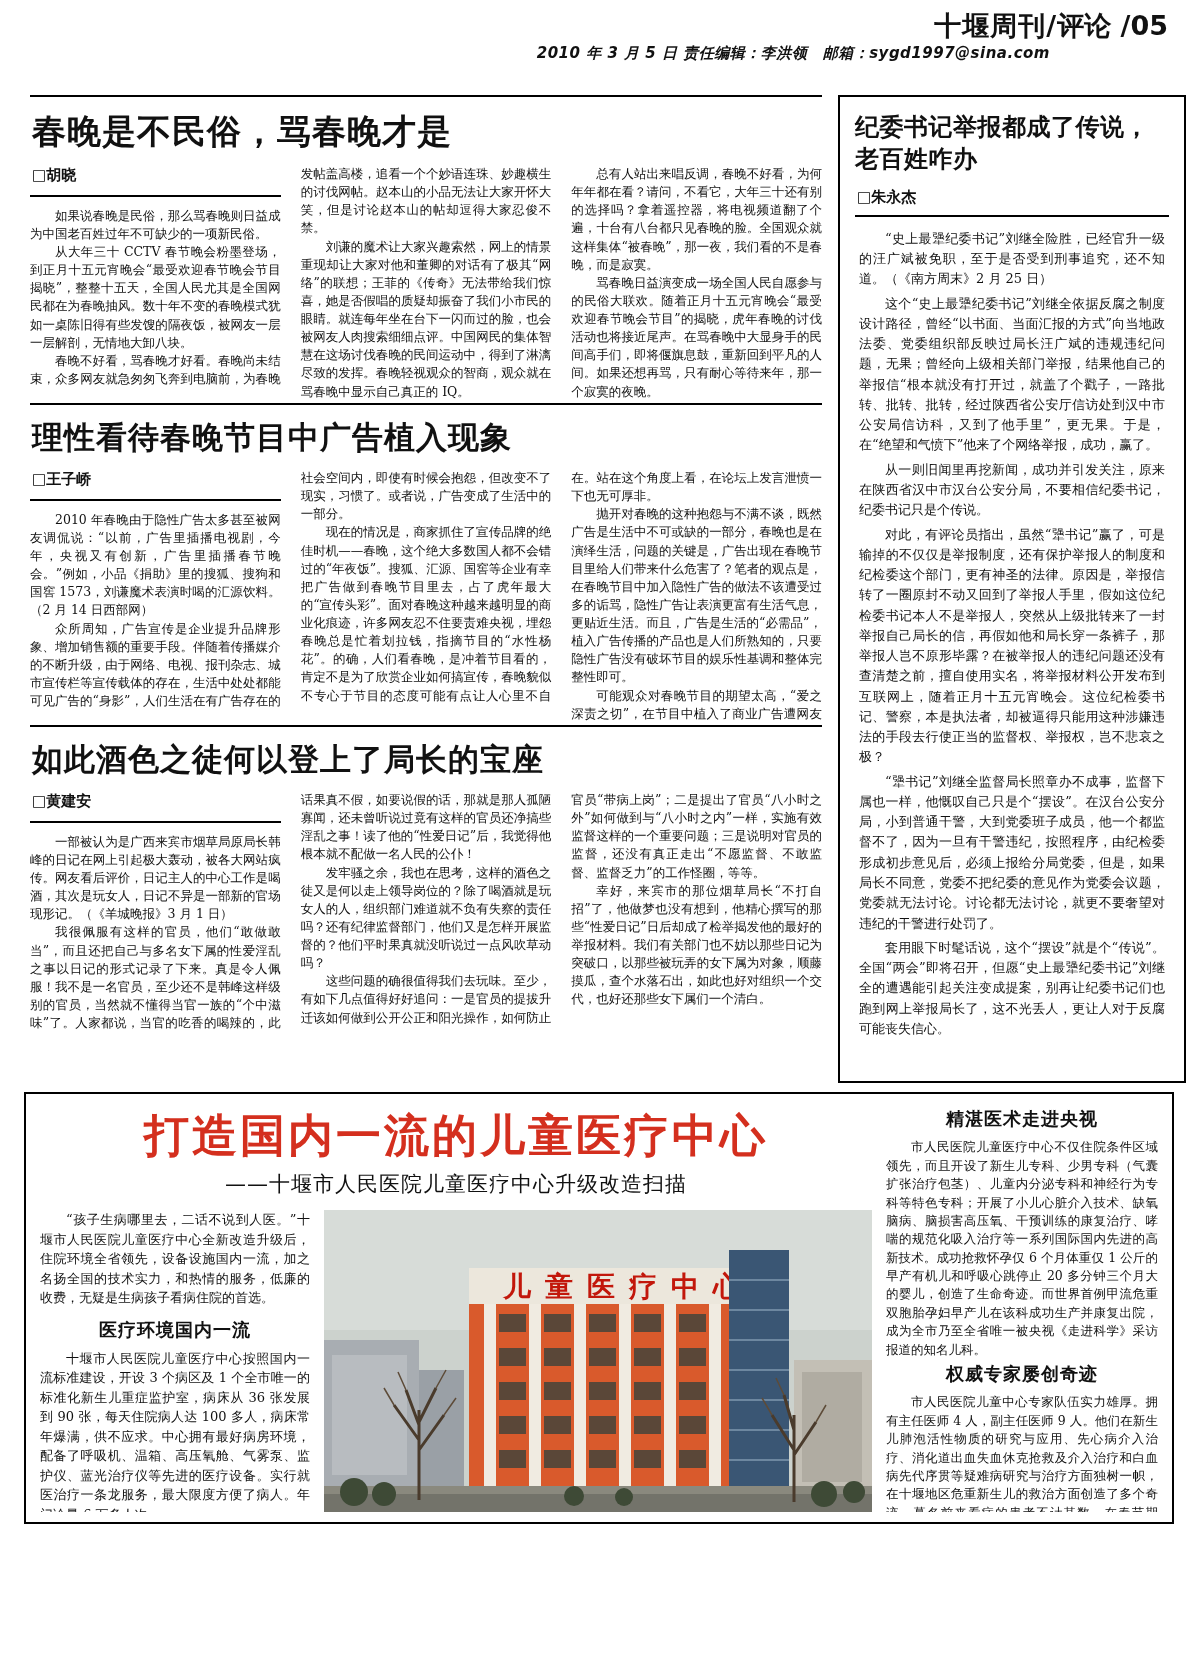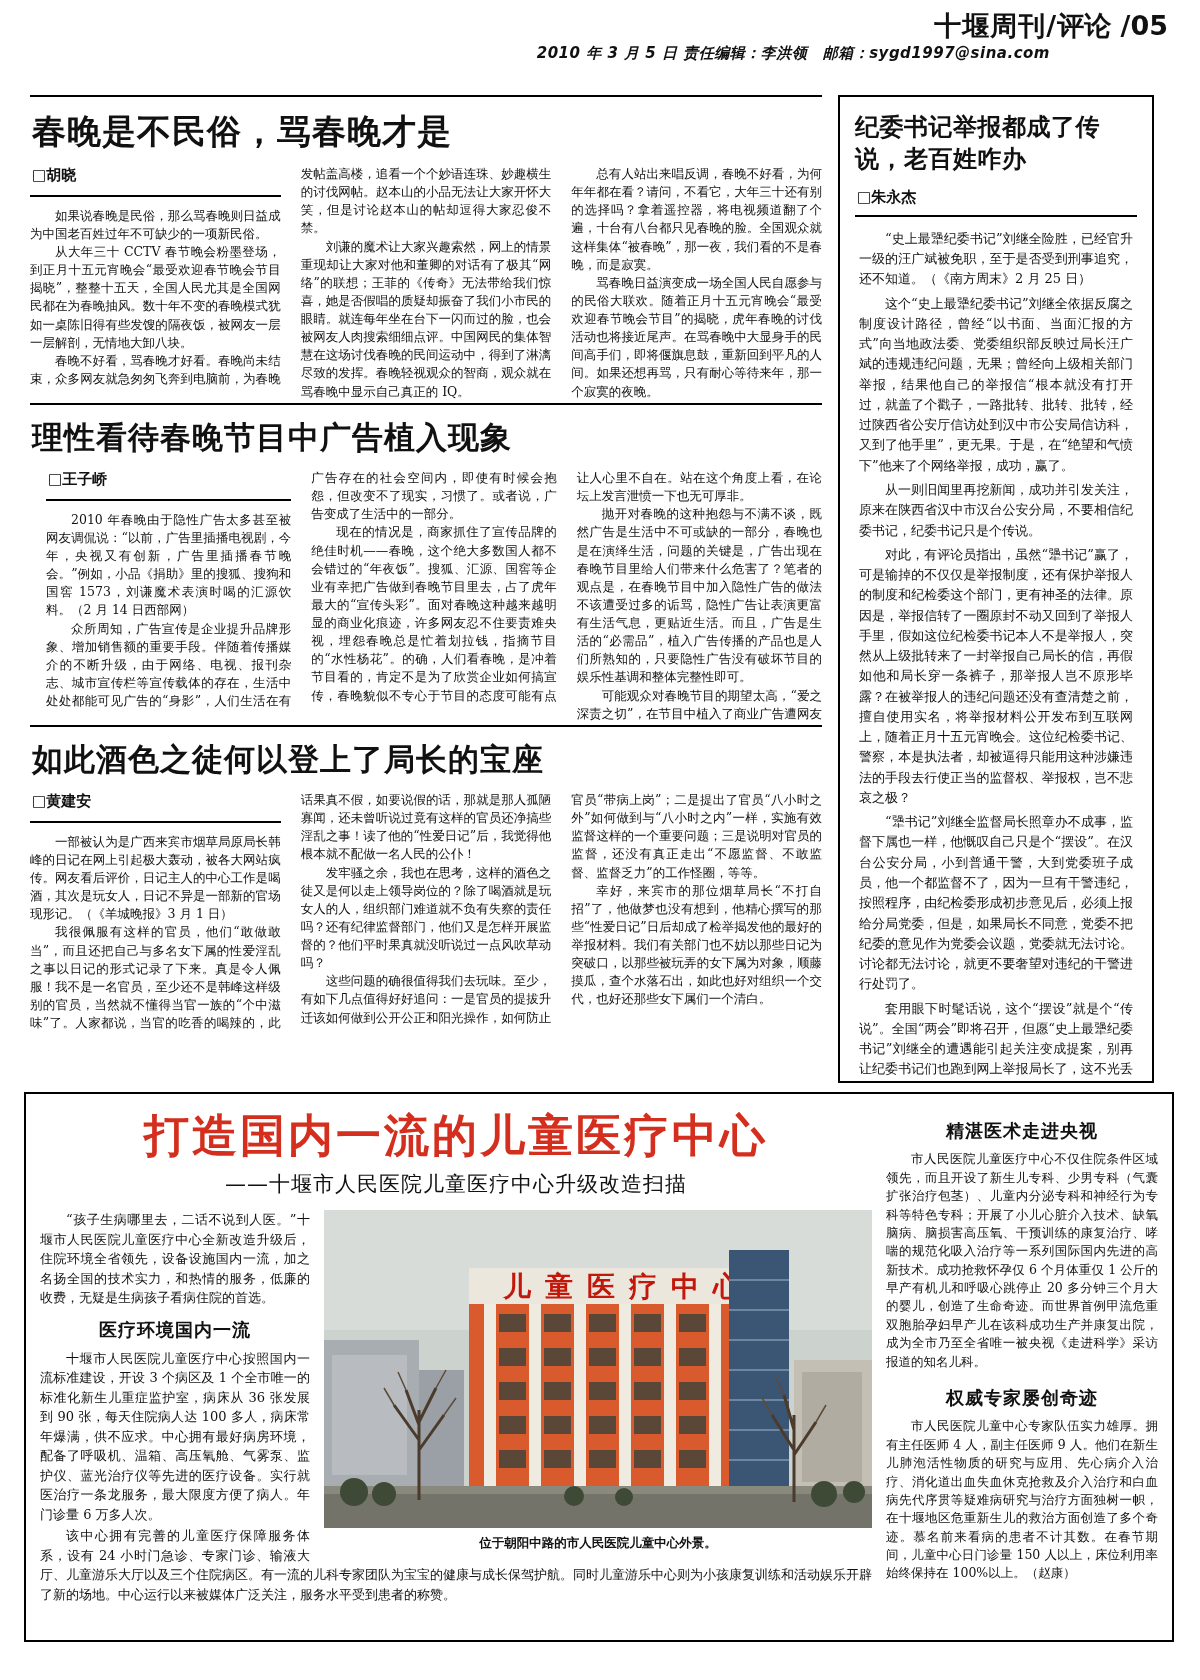--- a/index.html
+++ b/index.html
@@ -17,51 +17,51 @@
   
   .left-block{position:absolute;left:30px;top:95px;width:792px;}
   .article{border-top:2px solid #000;padding-top:10px;overflow:hidden;}
   .article h1{margin:2px 0 10px 2px;font-family:"DejaVu Sans", sans-serif;font-weight:900;
     letter-spacing:1px;}
   .a1 h1{font-size:34px;}
   .a2 h1,.a3 h1{font-size:31px;}
   .cols{column-count:3;column-gap:20px;column-fill:auto;overflow:hidden;
     font-size:12.5px;line-height:1.45;text-align:justify;}
   .a1 .cols{height:238px;}
-  .a2 .cols{height:256px;margin-left:16px;}
+  .a2 .cols{height:256px;}
   .a3 .cols{height:242px;}
   .byline{font-family:"DejaVu Sans", sans-serif;font-weight:bold;font-size:15px;
     border-bottom:2px solid #000;padding:0 0 8px 2px;margin:0 0 10px 0;}
   .cols p{margin:0;text-indent:2em;}
   
-  .sidebar{position:absolute;left:838px;top:95px;width:316px;height:988px;
+  .sidebar{position:absolute;left:838px;top:95px;width:348px;height:988px;
     border:2px solid #000;box-sizing:border-box;padding:12px 15px;overflow:hidden;}
   .sidebar h1{margin:2px 0 12px 0;font-family:"DejaVu Sans", sans-serif;font-weight:900;
     font-size:24px;line-height:1.35;letter-spacing:.5px;}
   .sidebar .byline{margin-bottom:12px;}
   .sidebar .sbody{font-size:13px;line-height:1.56;text-align:justify;}
   .sidebar .sbody p{margin:4px;text-indent:2em;}
   
-  .feature{position:absolute;left:24px;top:1092px;width:1150px;height:550px;
+  .feature{position:absolute;left:24px;top:1092px;width:1150px;height:432px;
     border:2px solid #000;box-sizing:border-box;padding:10px 14px;display:flex;overflow:hidden;}
   .f-main{flex:1;margin-right:14px;overflow:hidden;}
   .f-headline{text-align:center;font-family:"DejaVu Sans", sans-serif;font-weight:900;
     font-size:45px;letter-spacing:3px;margin:2px 0 4px 0;}
   .f-subhead{text-align:center;font-family:"DejaVu Sans", sans-serif;font-weight:normal;
     font-size:21px;margin:0 0 12px 0;letter-spacing:1px;}
   .f-body{font-size:13px;line-height:1.5;text-align:justify;overflow:hidden;}
   .f-body p{margin:0 0 2px 0;text-indent:2em;}
   .photo-wrap{float:right;width:548px;margin:0 0 4px 14px;}
   .caption{font-family:"DejaVu Sans", sans-serif;font-weight:bold;font-size:12.5px;
     text-align:center;margin-top:0;}
   .f-heading{font-family:"DejaVu Sans", sans-serif;font-weight:900;font-size:18px;
     text-align:center;margin:8px 0 6px 0;letter-spacing:1px;}
   .f-right{width:272px;flex:none;font-size:12.5px;line-height:1.47;text-align:justify;overflow:hidden;}
   .f-right p{margin:0;text-indent:2em;}
-  .f-right .f-heading{margin-top:14px;}
+  .f-right .f-heading{margin-top:2px;}
 </style>
 </head>
 <body>
 
 <div class="page">
 
   <div class="masthead">
     <span class="paper">十堰周刊/</span><span class="section">评论</span><span class="pageno"> /05</span>
   </div>
   <div class="dateline">2010 年 3 月 5 日 责任编辑：李洪领　邮箱：sygd1997@sina.com</div>

